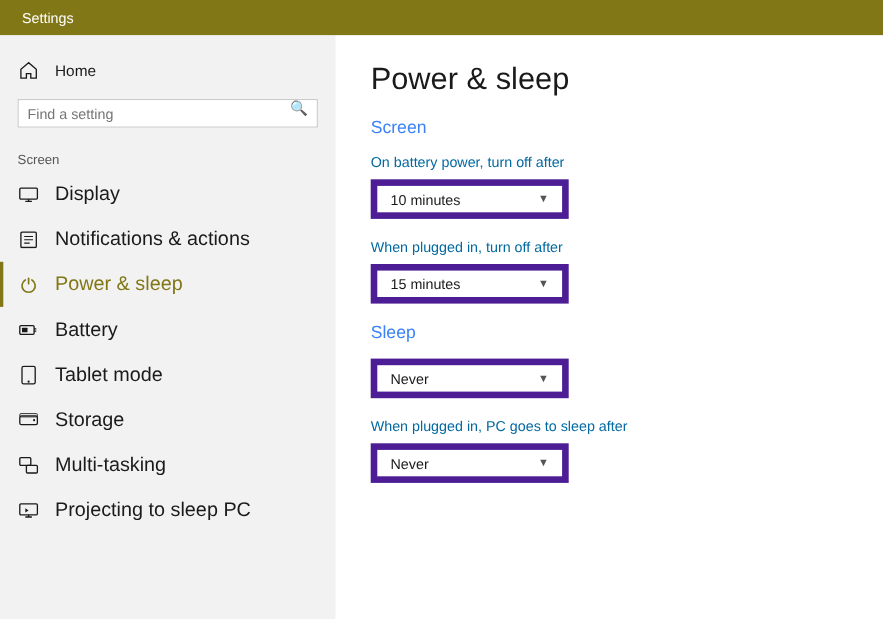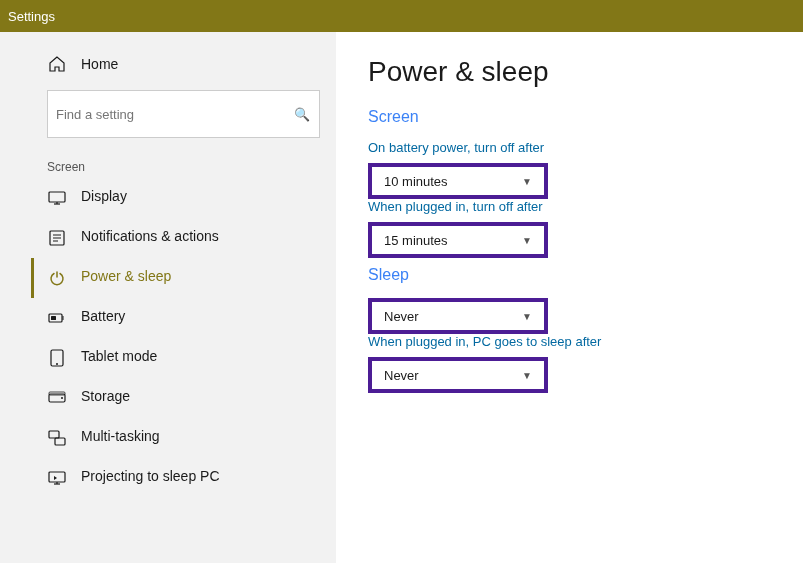--- a/index.html
+++ b/index.html
@@ -10,34 +10,33 @@
       height: 563px;
       overflow: hidden;
       display: flex;
       flex-direction: column;
     }
 
     
     .title-bar {
       background: #827717;
       color: #fff;
-      padding: 8px 8px;
+      padding: 8px 20px;
       font-size: 13px;
       height: 32px;
       display: flex;
       align-items: center;
       flex-shrink: 0;
     }
 
     
     .main-layout {
       display: flex;
       flex: 1;
       overflow: hidden;
-      padding-left: 31px;
     }
 
     
     .sidebar {
       width: 305px;
       background: #f2f2f2;
       flex-shrink: 0;
       padding-top: 12px;
       overflow-y: auto;
     }
@@ -50,25 +49,24 @@
       cursor: pointer;
       font-size: 14px;
       color: #1a1a1a;
     }
 
     .search-container {
       padding: 6px 16px 14px 16px;
     }
     .search-box {
       display: flex;
-      align-items: center;
       border: 1px solid #ccc;
       background: #fff;
       width: 100%;
-      height: 48px;
+      height: 26px;
       padding: 0 8px;
     }
     .search-box input {
       border: none;
       outline: none;
       flex: 1;
       font-size: 13px;
       background: transparent;
       color: #333;
     }
@@ -81,24 +79,25 @@
     .section-label {
       padding: 8px 16px 4px 16px;
       font-size: 12px;
       color: #555;
       text-transform: none;
       font-weight: 400;
     }
 
     .nav-item {
       display: flex;
+      align-items: center;
       gap: 14px;
       padding: 10px 16px;
       cursor: pointer;
-      font-size: 14px;
+      font-size: 18px;
       color: #1a1a1a;
       position: relative;
     }
     .nav-item.active {
       color: #827717;
     }
     .nav-item.active::before {
       content: '';
       position: absolute;
       left: 0;
@@ -142,29 +141,29 @@
     .setting-label {
       font-size: 13px;
       color: #0369a1;
       margin-bottom: 8px;
     }
 
     .dropdown {
       display: flex;
       align-items: center;
       justify-content: space-between;
-      border: 4px solid #4c1d95;
+      border: 6px solid #4c1d95;
       background: #fff;
       width: 180px;
       height: 36px;
       padding: 0 12px;
       cursor: pointer;
       font-size: 13px;
       color: #1a1a1a;
-      margin-bottom: 0;
+      margin-bottom: 18px;
     }
 
     .chevron {
       font-size: 10px;
       color: #555;
     }
 
     .section-spacer {
       margin-top: 8px;
     }

